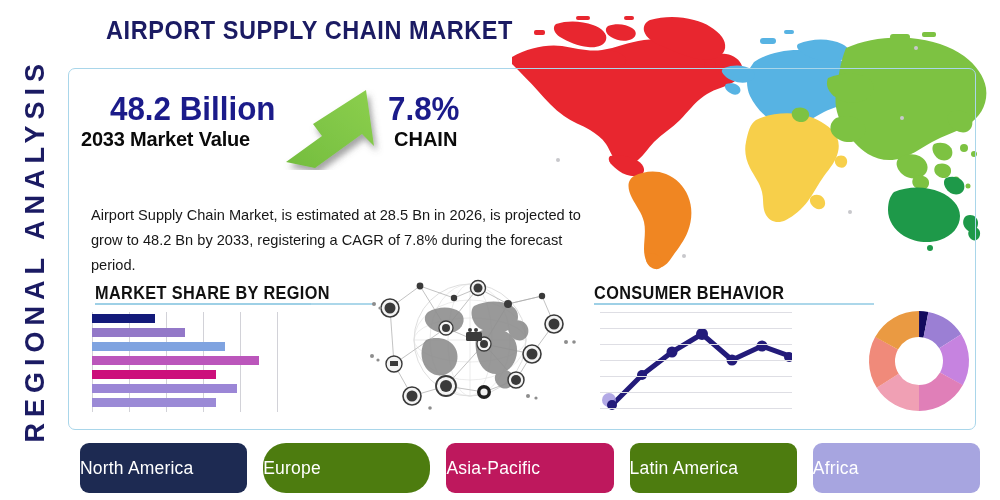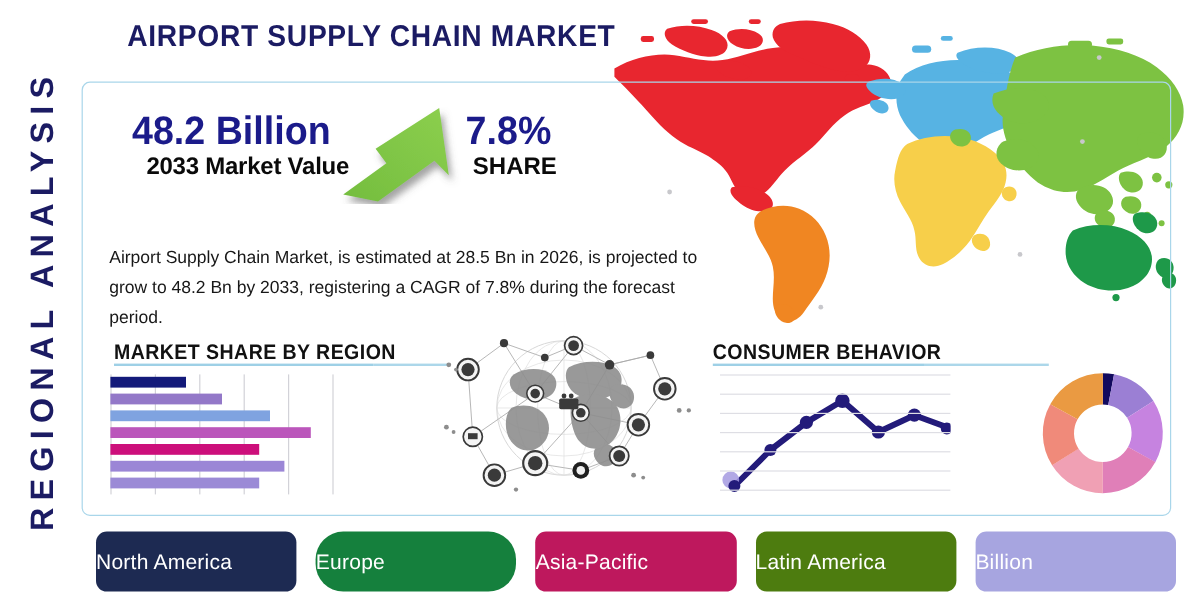--- a/index.html
+++ b/index.html
@@ -75,21 +75,20 @@
     transform-origin: left center;
   }
   .kpi-label {
     position: absolute; left: 9px; top: 38px;
     font-family: "Liberation Sans", sans-serif;
     font-weight: 700;
     font-size: 20px;
     color: #0a0a0a;
     white-space: nowrap;
     letter-spacing: -0.2px;
-    margin-left: 41px;
   }
   .kpi-cagr-value {
     position: absolute; left: 316px; top: 0;
     font-family: "Liberation Sans Narrow", "Liberation Sans", sans-serif;
     font-weight: 700;
     font-size: 33px;
     color: #1b1b8a;
     white-space: nowrap;
     transform: scaleX(0.95);
     transform-origin: left center;
@@ -340,21 +339,21 @@
           <linearGradient id="arrGrad" x1="0" y1="1" x2="1" y2="0">
             <stop offset="0%" stop-color="#74bd3e"></stop>
             <stop offset="100%" stop-color="#8ccf4e"></stop>
           </linearGradient>
         </defs>
         <path d="M4 78 L40 52 L31 40 L84 6 L92 62 L80 50 L33 84 Z" fill="url(#arrGrad)" filter="url(#arrShadow)"></path>
       </svg>
     </div>
 
     <div class="kpi-cagr-value">7.8%</div>
-    <div class="kpi-cagr-label">SHARE</div>
+    <div class="kpi-cagr-label">CHAIN</div>
   </div>
 
   <div class="description">Airport Supply Chain Market, is estimated at 28.5 Bn in 2026, is projected to grow to 48.2 Bn by 2033, registering a CAGR of 7.8% during the forecast period.</div>
 
   <div class="sec-head" style="left:95px; top:283px;">MARKET SHARE BY REGION</div>
   <div class="sec-rule" style="left:95px; top:303px; width:216px;"></div>
   <div class="sec-rule" style="left:311px; top:303px; width:64px; opacity:0.85;"></div>
 
   <div class="barchart">
     <div class="bc-grid">
@@ -511,27 +510,27 @@
           <circle r="37" stroke="#ea9a42" stroke-dasharray="39.5 193" transform="rotate(208.8)"></circle>
         </g>
       </g>
     </svg>
   </div>
 
   <div class="regions">
     <div class="region-btn" style="background:#1d2a52;">
       <span>North America</span>
     </div>
-    <div class="region-btn" style="background:#15803d;border-radius:23px;">
+    <div class="region-btn" style="background:#4d7c0f;border-radius:23px;">
       <span>Europe</span>
     </div>
     <div class="region-btn" style="background:#be185d;">
       <span>Asia-Pacific</span>
     </div>
     <div class="region-btn" style="background:#4d7c0f;">
       <span>Latin America</span>
     </div>
     <div class="region-btn" style="background:#a7a5e0;">
-      <span>Billion</span>
+      <span>Africa</span>
     </div>
   </div>
 
 </div>
 
 </body></html>

